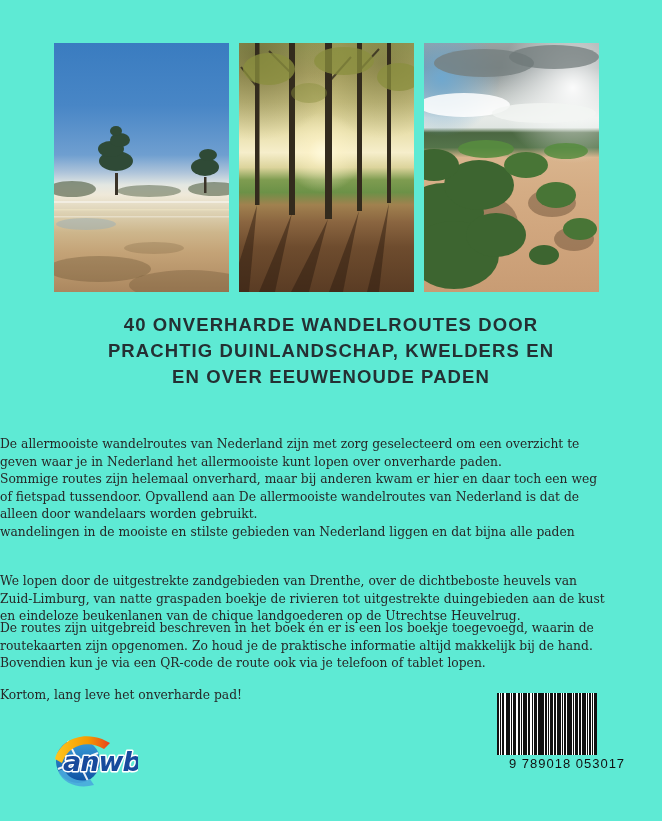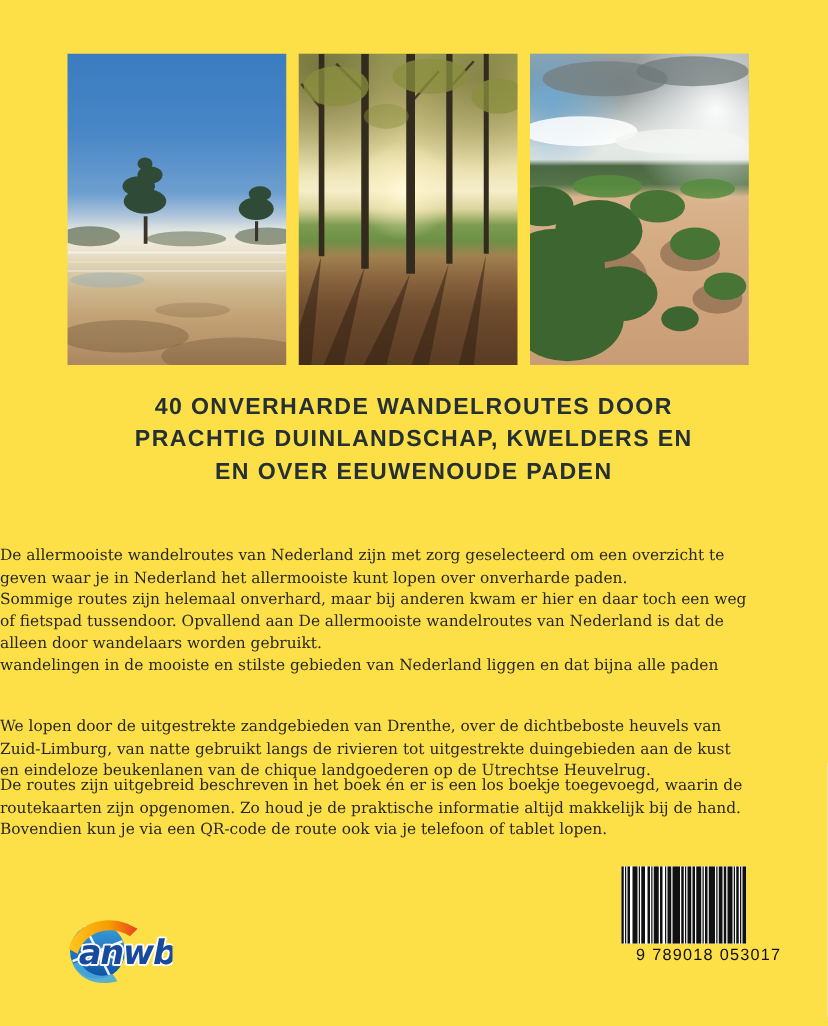--- a/index.html
+++ b/index.html
@@ -1,16 +1,16 @@
 <!DOCTYPE html>
 <html><head>
 <meta charset="utf-8">
 <style>
   html,body{margin:0;padding:0;background:#e8e8e8;}
-  .cover{position:relative;width:662px;height:821px;background:#fde047;margin:0 auto;overflow:hidden;}
+  .cover{position:relative;width:662px;height:821px;background:#5eead4;margin:0 auto;overflow:hidden;}
 
   
   .photo-row{position:absolute;left:54px;top:43px;width:545px;height:249px;display:flex;gap:10px;}
   .photo{position:relative;width:175px;height:249px;overflow:hidden;flex:0 0 175px;}
   .photo svg{position:absolute;left:0;top:0;width:100%;height:100%;}
 
   .photo1{background:
     linear-gradient(180deg,#3a7cc0 0%,#4886c6 25%,#6f9fd0 45%,#aec4da 52%,#e3e7e2 57%,
       #efe9d9 61%,#ddd2b4 68%,#cdb68c 76%,#c4a377 84%,#b7946a 93%,#ab875f 100%);}
   .photo2{background:
@@ -156,30 +156,33 @@
     <div class="body-line">De allermooiste wandelroutes van Nederland zijn met zorg geselecteerd om een overzicht te</div>
     <div class="body-line">geven waar je in Nederland het allermooiste kunt lopen over onverharde paden.</div>
     <div class="body-line">Sommige routes zijn helemaal onverhard, maar bij anderen kwam er hier en daar toch een weg</div>
     <div class="body-line">of fietspad tussendoor. Opvallend aan De allermooiste wandelroutes van Nederland is dat de</div>
     <div class="body-line">alleen door wandelaars worden gebruikt.</div>
     <div class="body-line">wandelingen in de mooiste en stilste gebieden van Nederland liggen en dat bijna alle paden</div>
   </div>
 
   <div class="bodyblock p2">
     <div class="body-line">We lopen door de uitgestrekte zandgebieden van Drenthe, over de dichtbeboste heuvels van</div>
-    <div class="body-line">Zuid-Limburg, van natte gebruikt langs de rivieren tot uitgestrekte duingebieden aan de kust</div>
+    <div class="body-line">Zuid-Limburg, van natte graspaden boekje de rivieren tot uitgestrekte duingebieden aan de kust</div>
     <div class="body-line">en eindeloze beukenlanen van de chique landgoederen op de Utrechtse Heuvelrug.</div>
   </div>
 
   <div class="bodyblock p3">
     <div class="body-line">De routes zijn uitgebreid beschreven in het boek én er is een los boekje toegevoegd, waarin de</div>
     <div class="body-line">routekaarten zijn opgenomen. Zo houd je de praktische informatie altijd makkelijk bij de hand.</div>
     <div class="body-line">Bovendien kun je via een QR-code de route ook via je telefoon of tablet lopen.</div>
   </div>
 
+  <div class="bodyblock closing">
+    <div class="body-line">Kortom, lang leve het onverharde pad!</div>
+  </div>
 
   <div class="logo">
     <svg viewBox="0 0 84 54">
       <defs>
         <linearGradient id="gblue" x1="0" y1="0" x2="0" y2="1">
           <stop offset="0" stop-color="#3aa0dc"></stop>
             <stop offset="1" stop-color="#0d4fa0"></stop>
         </linearGradient>
         <linearGradient id="gorange" x1="0" y1="0" x2="1" y2="0">
           <stop offset="0" stop-color="#ffc61e"></stop>

